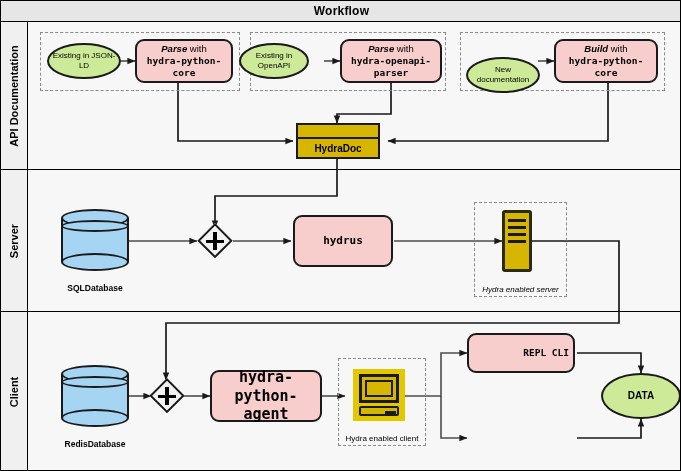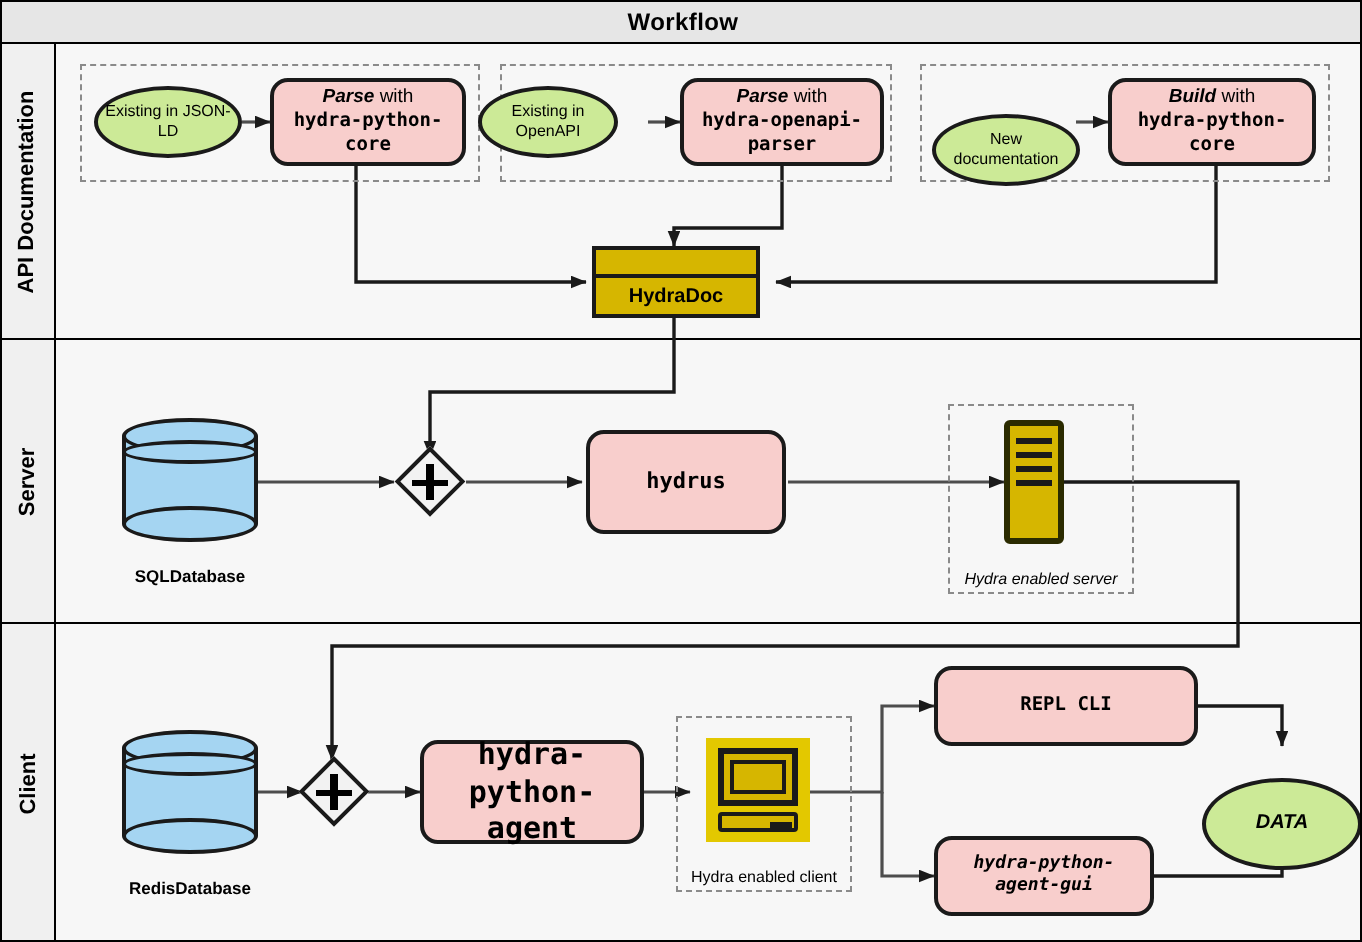--- a/index.html
+++ b/index.html
@@ -262,24 +262,21 @@
   </div>
   <div class="pc" style="left:352px;top:368px;width:52px;height:52px;">
     <div class="pc-mon" style="left:6px;top:5px;width:40px;height:29px;">
       <div class="pc-scr"></div>
     </div>
     <div class="pc-base" style="left:6px;top:37px;width:40px;height:10px;">
       <div class="pc-key" style="left:24px;top:2.5px;width:11px;height:3.5px;"></div>
     </div>
   </div>
 
-  <div class="node proc" style="left:466px;top:332px;width:132px;height:40px;">
+  <div class="node proc" style="left:466px;top:332px;width:108px;height:40px;justify-content:flex-end;">
     <span class="mono">REPL CLI</span>
   </div>
-  <div class="node proc" style="left:466px;top:417px;width:110px;height:40px;">
-    <span class="mono bi" style="font-size:9px;">hydra-python-agent-gui</span>
-  </div>
-
-  <div class="node ell big" style="left:600px;top:388px;width:80px;height:46px;font-style:italic;">
+
+  <div class="node ell big" style="left:600px;top:372px;width:80px;height:46px;">
     <span>DATA</span>
   </div>
 
 </div>
 
 </body></html>

